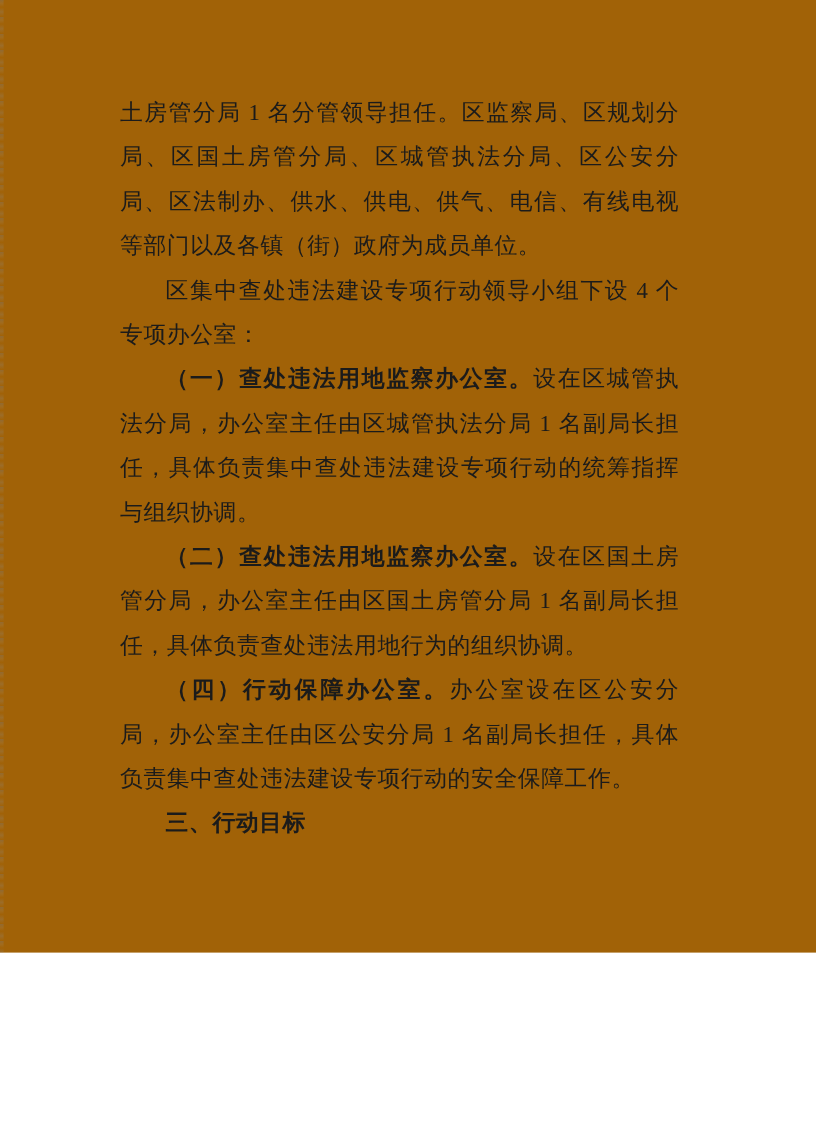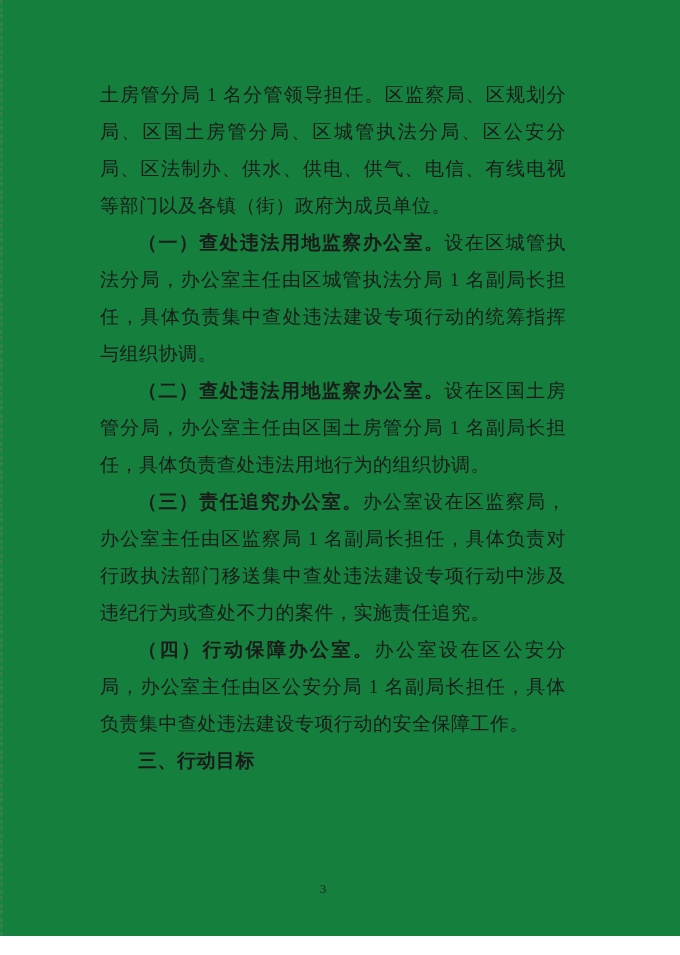--- a/index.html
+++ b/index.html
@@ -3,22 +3,22 @@
 <meta charset="utf-8">
 <style>
   html, body {
     margin: 0;
     padding: 0;
     background: #ffffff;
   }
   .page {
     position: relative;
     width: 680px;
-    height: 936px;
-    background: #15803d;
+    height: 794px;
+    background: #a16207;
     overflow: hidden;
     font-family: "Liberation Serif", "DejaVu Serif", serif;
     color: #1b1b1b;
   }
   
   .edge-left {
     position: absolute;
     left: 0;
     top: 0;
     width: 3px;
@@ -100,26 +100,26 @@
 <body>
 
 <div class="page">
 
   <div class="edge-left"></div>
 
   <div class="content">
 
     <p><span>土房管分局 1 名分管领导担任。区监察局、区规划分局、区国土房管分局、区城管执法分局、区公安分局、区法制办、供水、供电、供气、电信、有线电视等部门以及各镇（街）政府为成员单位。</span></p>
 
+    <p class="indent"><span>区集中查处违法建设专项行动领导小组下设 4 个专项办公室：</span></p>
 
     <p class="indent"><b>（一）查处违法用地监察办公室。</b><span>设在区城管执法分局，办公室主任由区城管执法分局 1 名副局长担任，具体负责集中查处违法建设专项行动的统筹指挥与组织协调。</span></p>
 
     <p class="indent"><b>（二）查处违法用地监察办公室。</b><span>设在区国土房管分局，办公室主任由区国土房管分局 1 名副局长担任，具体负责查处违法用地行为的组织协调。</span></p>
 
-    <p class="indent"><b>（三）责任追究办公室。</b><span>办公室设在区监察局，办公室主任由区监察局 1 名副局长担任，具体负责对行政执法部门移送集中查处违法建设专项行动中涉及违纪行为或查处不力的案件，实施责任追究。</span></p>
 
     <p class="indent"><b>（四）行动保障办公室。</b><span>办公室设在区公安分局，办公室主任由区公安分局 1 名副局长担任，具体负责集中查处违法建设专项行动的安全保障工作。</span></p>
 
 
     <p class="section-heading"><span>三、行动目标</span></p>
 
   </div>
 
   <div class="page-number">3</div>
 

